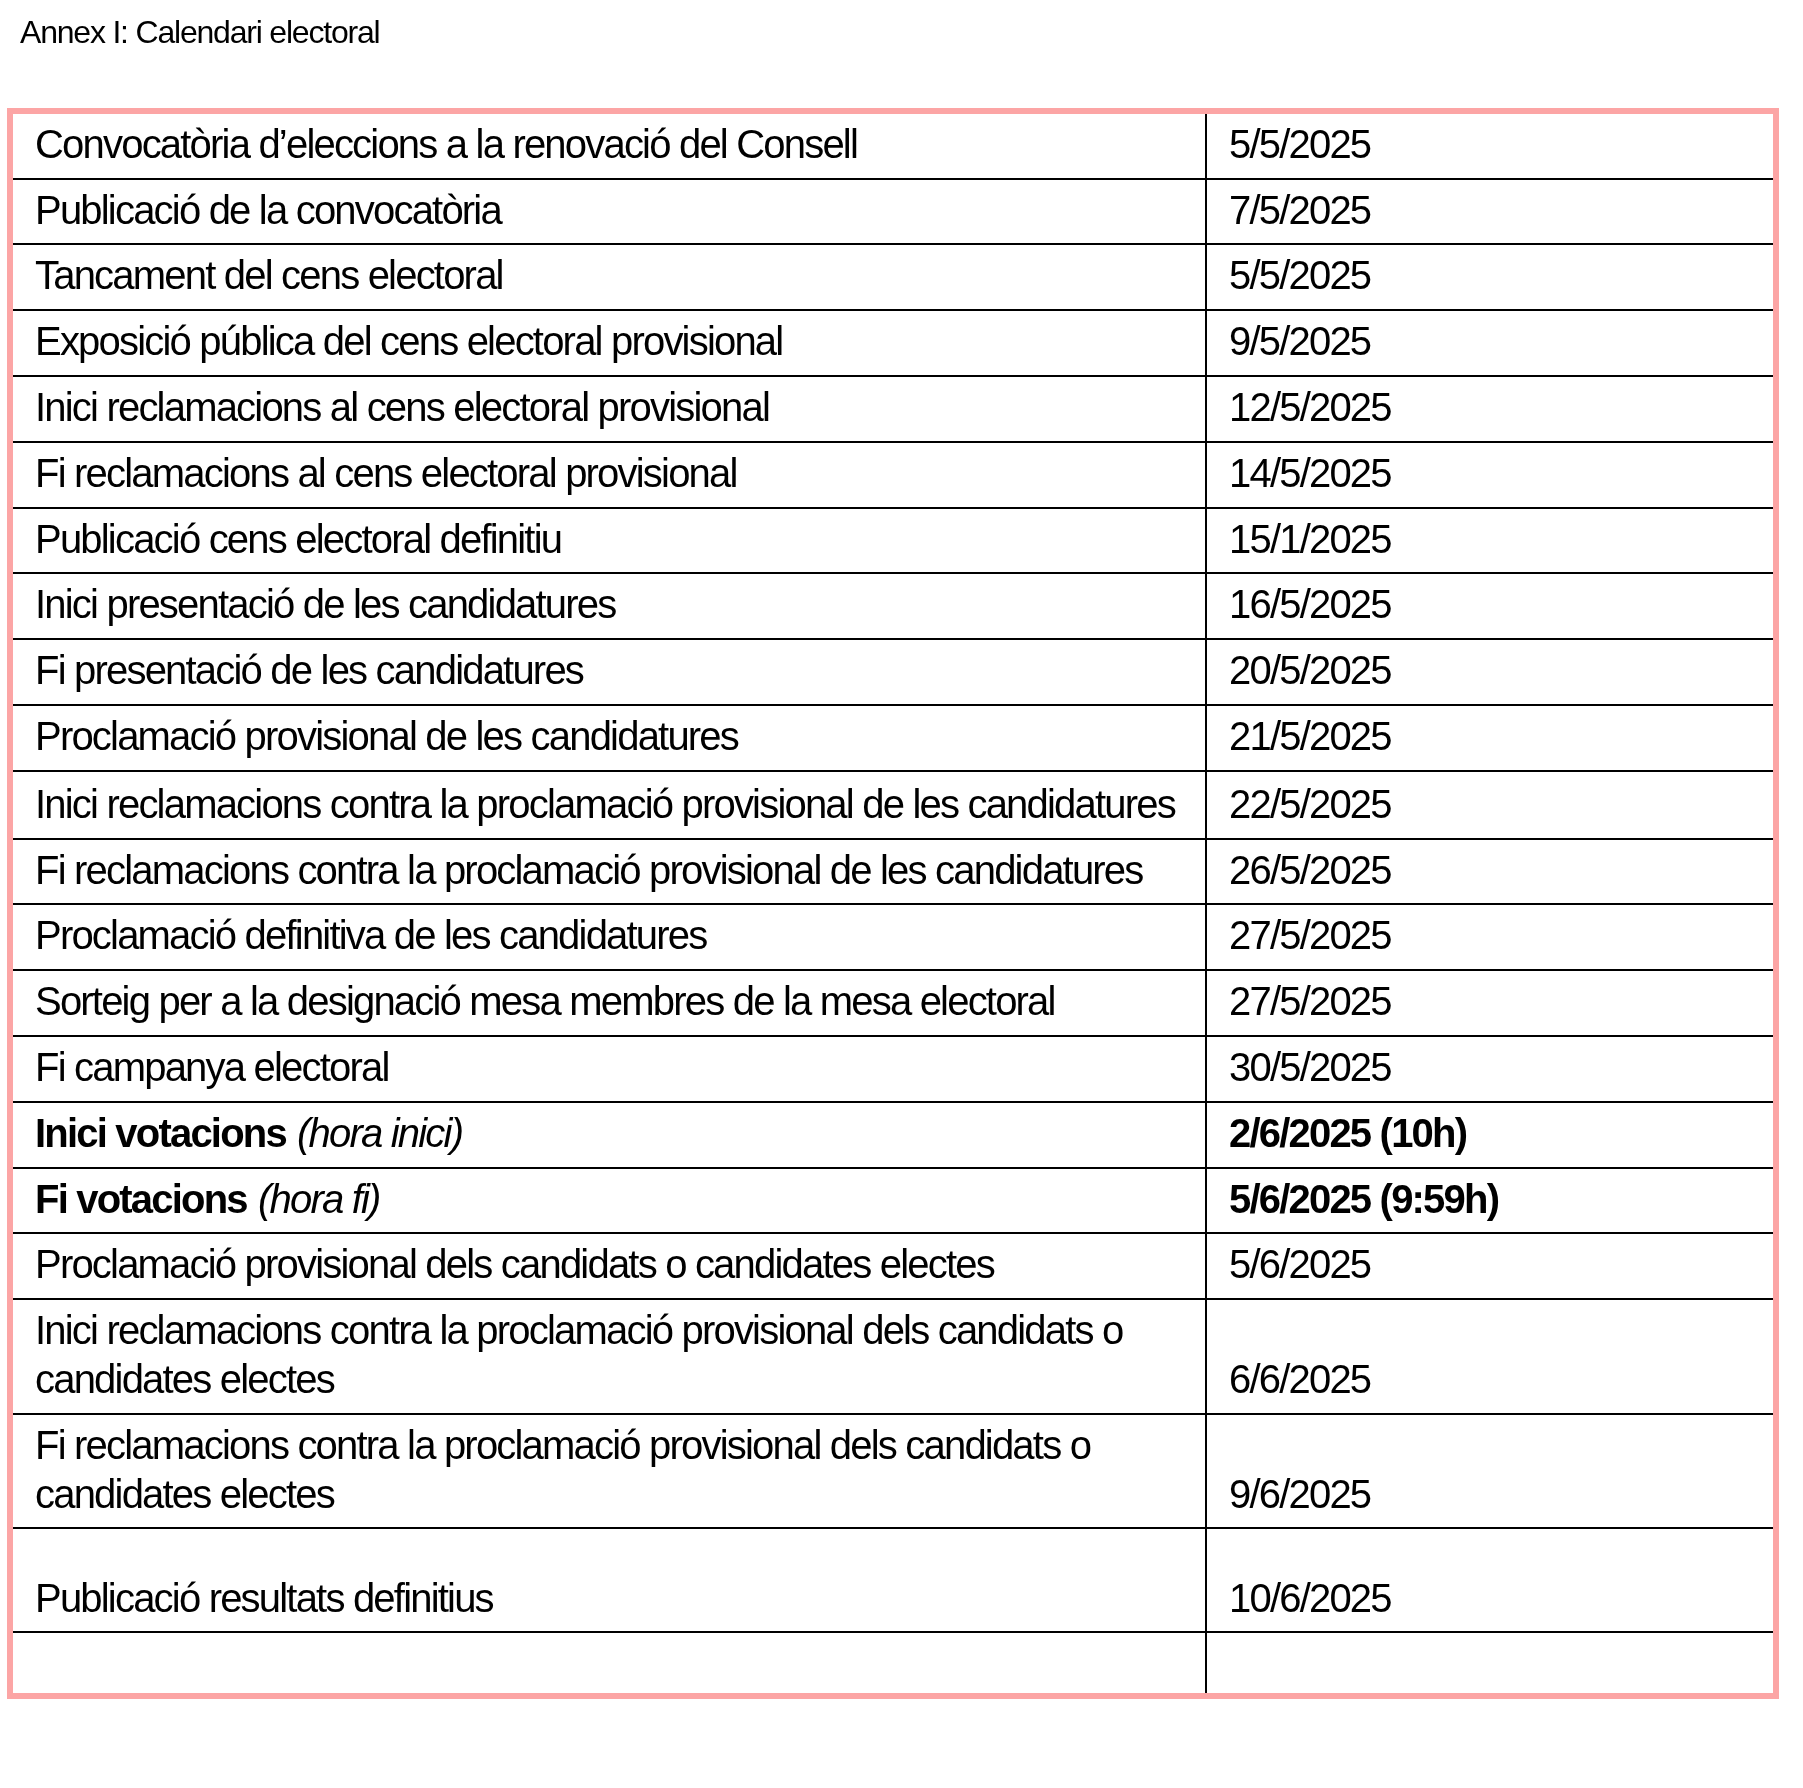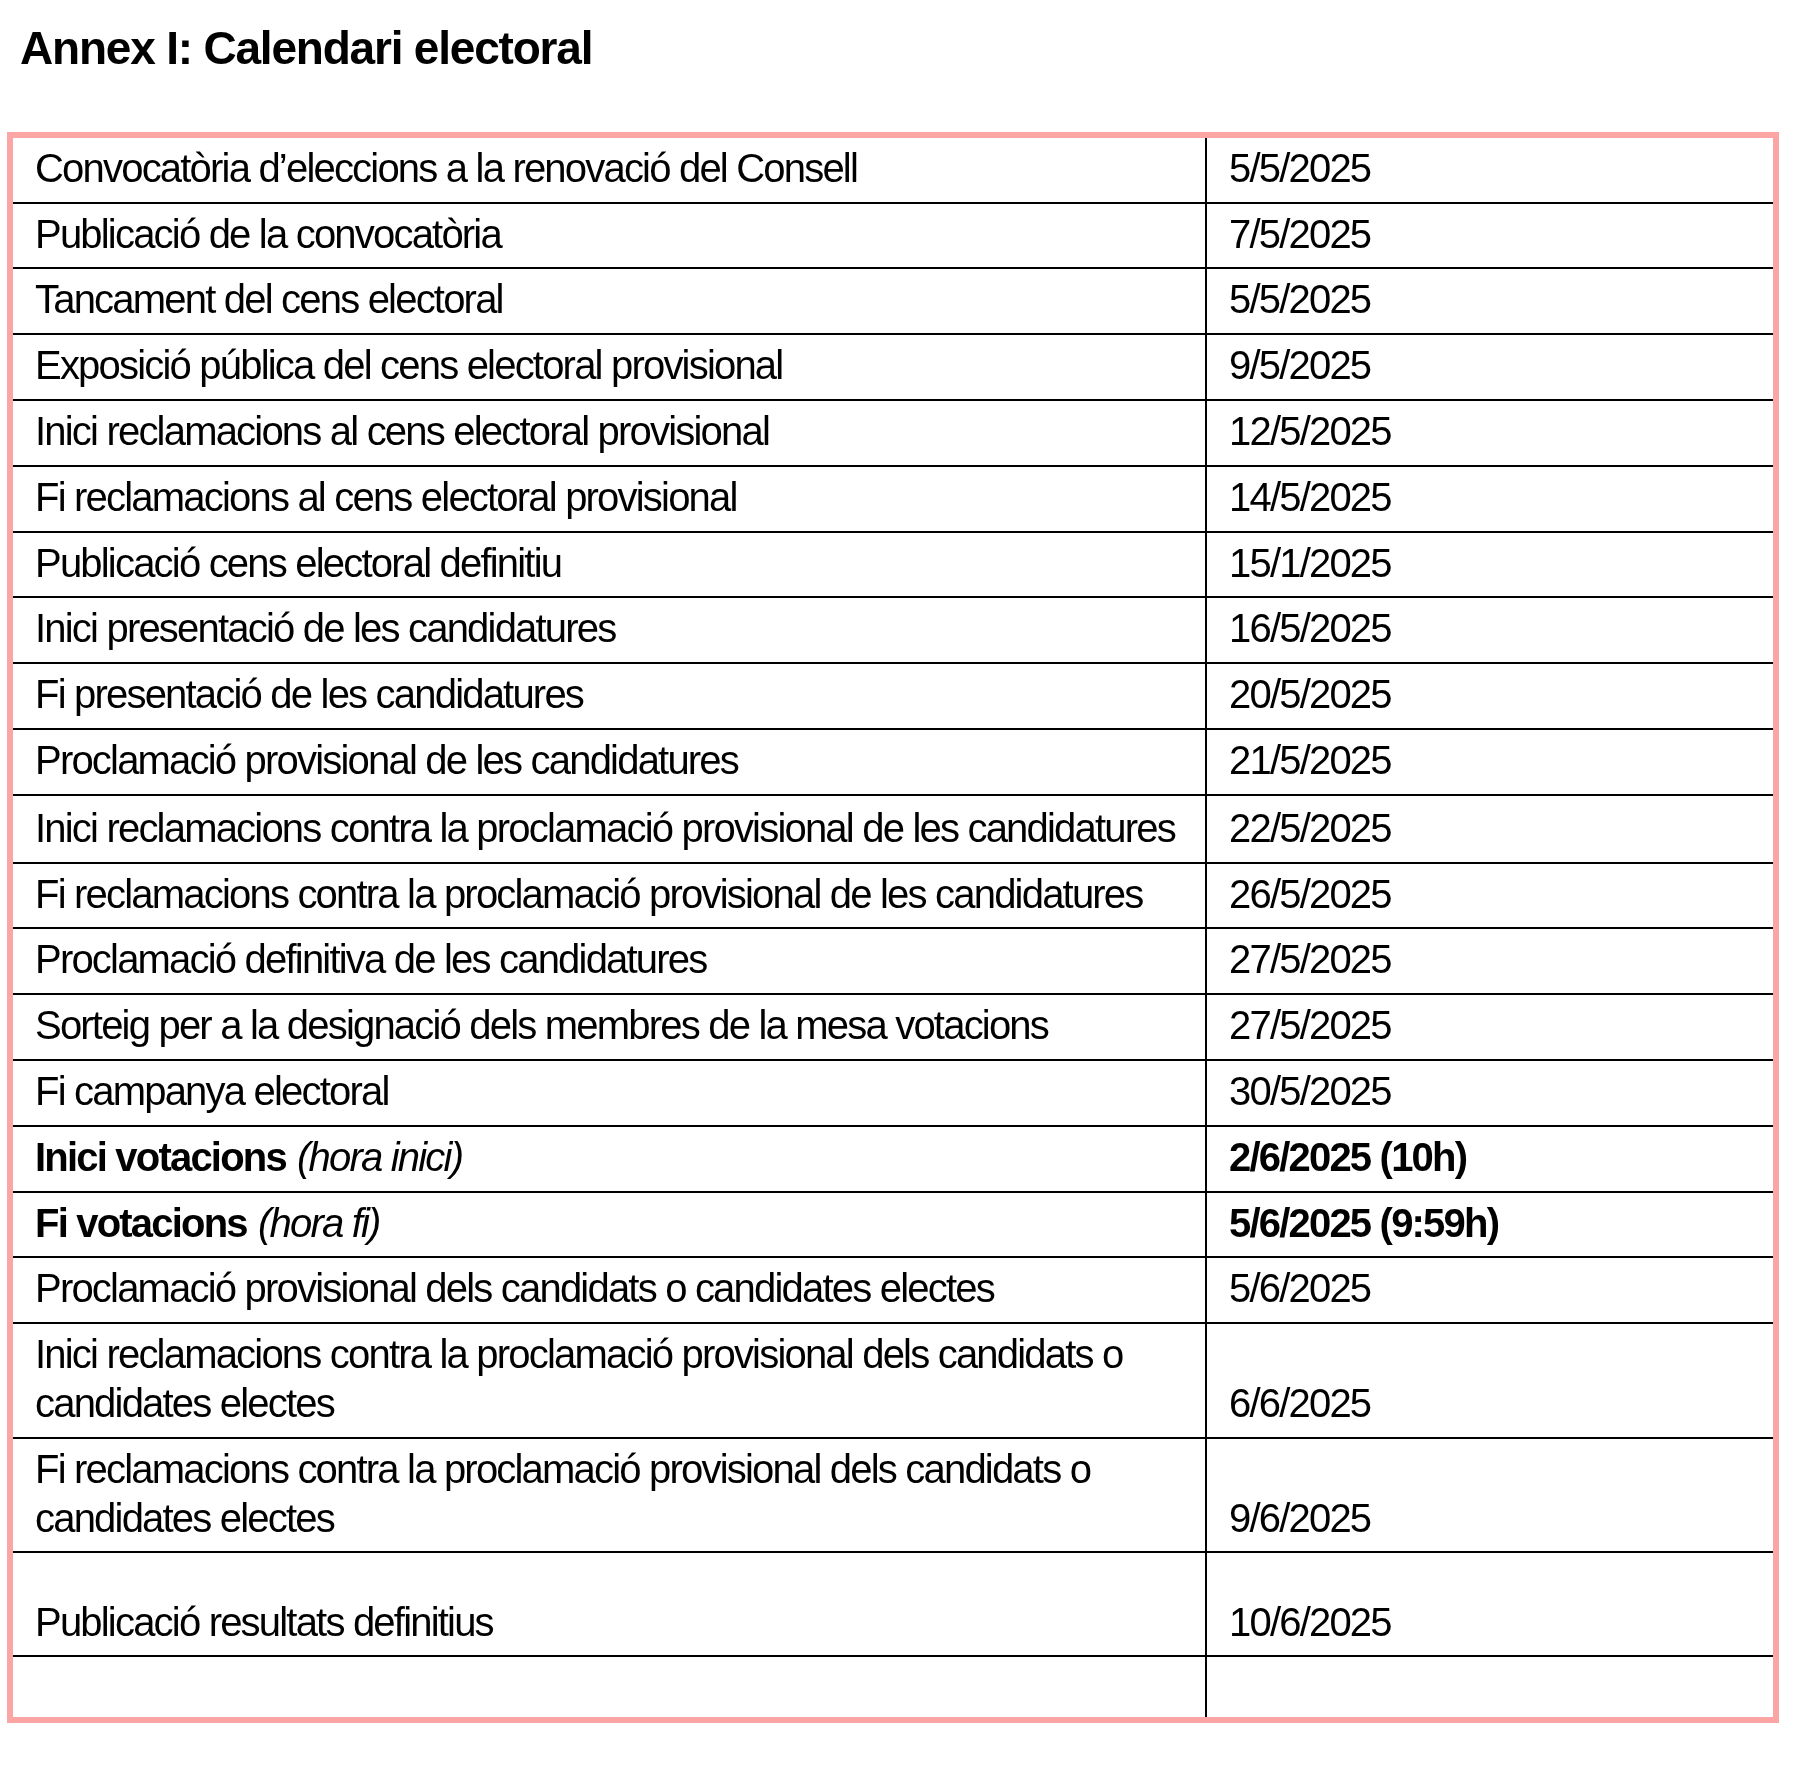--- a/index.html
+++ b/index.html
@@ -8,24 +8,24 @@
     background: #ffffff;
     color: #000000;
   }
   body {
     width: 1803px;
     height: 1788px;
     font-family: "Liberation Sans", sans-serif;
     overflow: hidden;
   }
   .doc-title {
-    font-size: 46px;
-    font-weight: bold;
+    font-size: 32px;
+    font-weight: normal;
     letter-spacing: -1.2px;
-    margin: 22px 0 0 20px;
+    margin: 14px 0 0 20px;
     line-height: 1.15;
     white-space: nowrap;
   }
   table.calendar {
     border-collapse: collapse;
     table-layout: fixed;
     width: 1766px;
     margin: 57px 0 0 7px;
     border: 6px solid #fca5a5;
     font-size: 40px;
@@ -126,21 +126,21 @@
     <td class="event-cell"><span>Fi reclamacions contra la proclamació provisional de les candidatures</span></td>
     <td class="date-cell"><span>26/5/2025</span></td>
   </tr>
 
   <tr class="h68">
     <td class="event-cell"><span>Proclamació definitiva de les candidatures</span></td>
     <td class="date-cell"><span>27/5/2025</span></td>
   </tr>
 
   <tr>
-    <td class="event-cell"><span>Sorteig per a la designació dels membres de la mesa votacions</span></td>
+    <td class="event-cell"><span>Sorteig per a la designació mesa membres de la mesa electoral</span></td>
     <td class="date-cell"><span>27/5/2025</span></td>
   </tr>
 
 
   <tr>
     <td class="event-cell"><span>Fi campanya electoral</span></td>
     <td class="date-cell"><span>30/5/2025</span></td>
   </tr>
 
   <tr class="bold">

